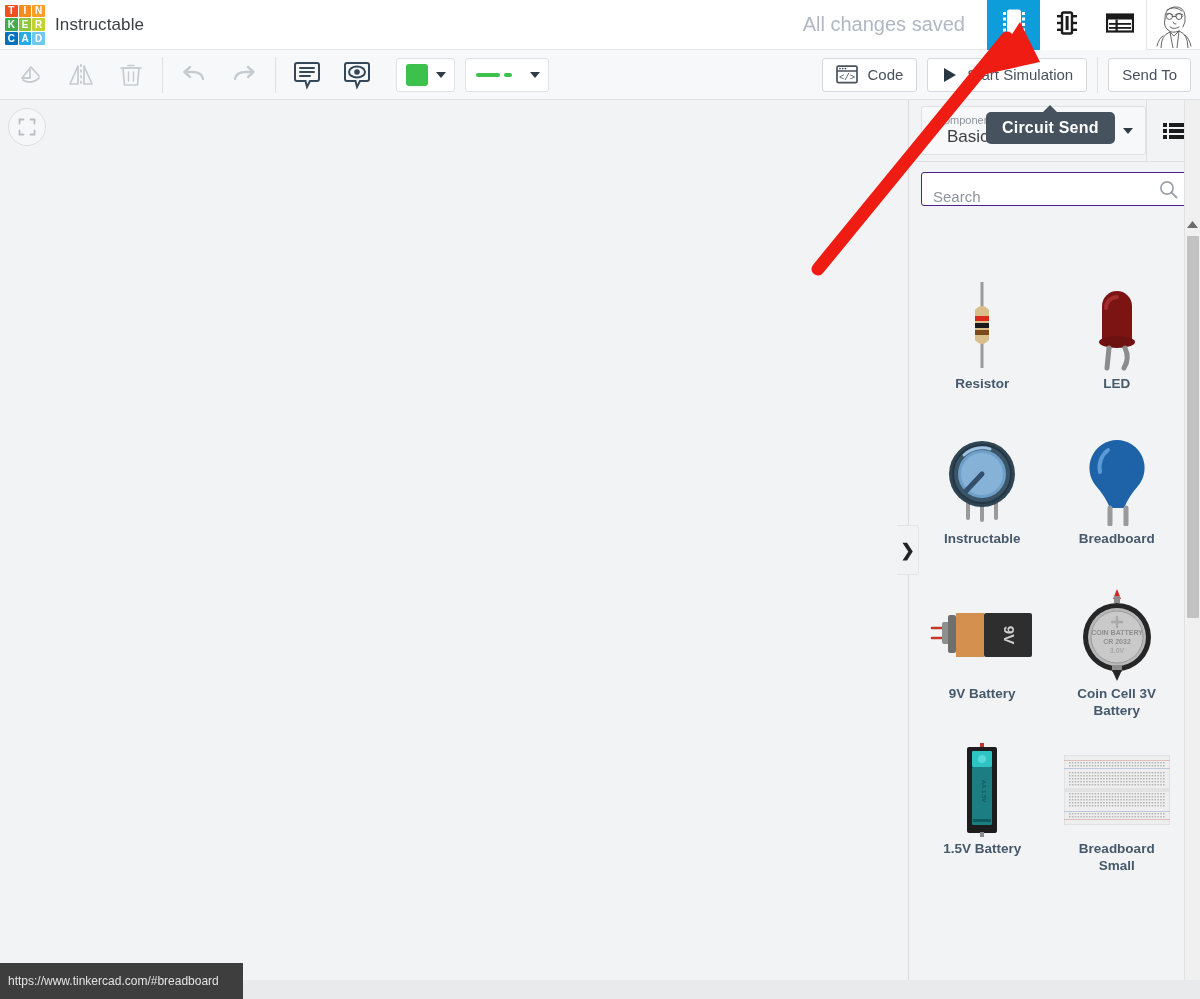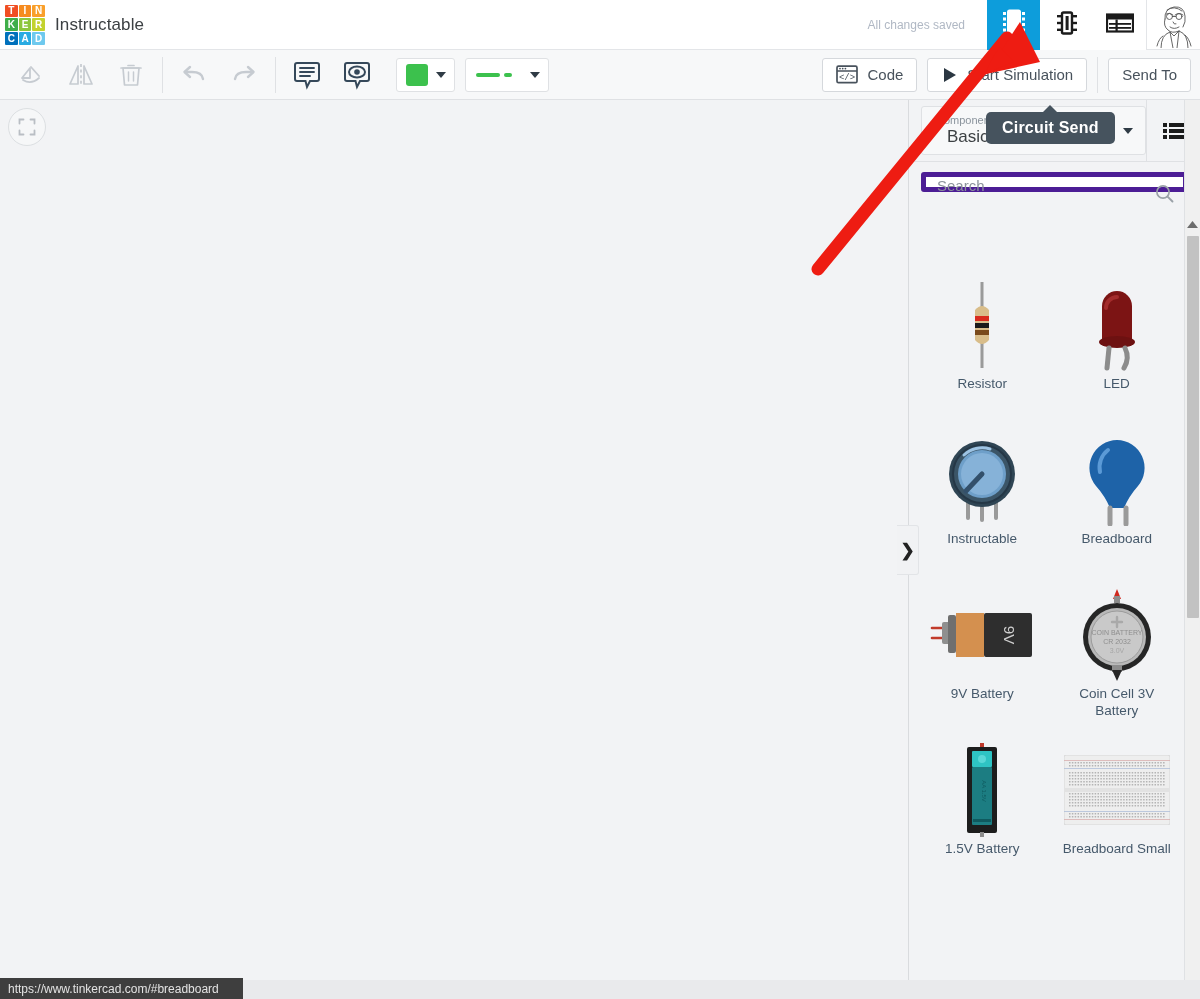--- a/index.html
+++ b/index.html
@@ -26,21 +26,21 @@
   .logo span {
     display: flex; align-items: center; justify-content: center;
     color: #fff; font-weight: bold; font-size: 10px;
     font-family: "Liberation Sans", sans-serif; border-radius: 1px;
   }
   .doc-title {
     margin-left: 8px; font-size: 17px; color: #3c4043; letter-spacing: .1px;
   }
   .spacer { flex: 1; }
   .saved-text {
-    font-size: 12px; color: #b0b8c4; margin-right: 22px; white-space: nowrap;
+    font-size: 20px; color: #b0b8c4; margin-right: 22px; white-space: nowrap;
   }
   .viewbtn {
     width: 53px; height: 50px; display: flex; align-items: center; justify-content: center;
     cursor: pointer; background: #fff;
   }
   .viewbtn.active { background: #0d9ddb; }
   .avatar-wrap {
     width: 54px; height: 50px; display: flex; align-items: center; justify-content: center;
     border-left: 1px solid #e3e5e8; cursor: pointer; overflow: hidden;
   }
@@ -118,41 +118,42 @@
   }
   .cat-labels { display: flex; flex-direction: column; justify-content: center; }
   .cat-small { font-size: 11px; color: #8a939c; line-height: 12px; }
   .cat-value { font-size: 17px; color: #3c4043; line-height: 21px; margin-left: 11px; }
   .list-toggle {
     width: 54px; display: flex; align-items: center; justify-content: center;
     border-left: 1px solid #dfe1e4; cursor: pointer;
   }
   .search-wrap { padding: 10px 12px 8px 12px; }
   .search-box {
-    position: relative; height: 20px; background: #fff;
-    border: 5px solid #4c1d95; border-radius: 3px;
-    display: flex; align-items: flex-start;
+    position: relative; height: 34px; background: #fff;
+    border: 1px solid #4c1d95; border-radius: 3px;
+    display: flex; align-items: flex-end;
   }
   .search-box input {
     flex: 1; border: none; outline: none; background: transparent;
     font-size: 15px; color: #3c4043; padding: 0 34px 0 11px;
     font-family: "Liberation Sans", sans-serif;
   }
   .search-box input::placeholder { color: #8d949c; }
   .search-icon { position: absolute; right: 9px; top: 7px; }
 
   .comp-grid {
     position: absolute; top: 155px; left: 0; right: 16px; bottom: 0;
     display: grid; grid-template-columns: 1fr 1fr; align-content: start;
     padding: 8px 0 0 6px; overflow: hidden;
   }
   .comp-cell {
     height: 155px; display: flex; flex-direction: column;
     align-items: center; justify-content: flex-start; cursor: pointer;
     padding-top: 14px;
+    font-weight: bold;
   }
   .comp-art { height: 96px; display: flex; align-items: center; justify-content: center; }
   .comp-label {
     font-size: 13.5px; color: #46596b; text-align: center; line-height: 17px;
     max-width: 110px; margin-top: 2px;
   }
 
   
   .scrollbar {
     position: absolute; top: 0; right: 0; width: 16px; height: 899px;
@@ -181,21 +182,21 @@
     border-left: 7px solid transparent; border-right: 7px solid transparent;
     border-bottom: 7px solid #46535e;
   }
 
   
   .annot { position: absolute; top: 0; left: 0; width: 1200px; height: 999px;
            pointer-events: none; z-index: 30; }
 
   
   .statusbar {
-    position: absolute; left: 0; bottom: 0; height: 21px;
+    position: absolute; left: 0; bottom: 0; height: 36px;
     background: #3e3e3e; color: #e3e3e3; font-size: 12px;
     display: flex; align-items: center; padding: 0 8px; z-index: 40;
     font-family: "Liberation Sans", sans-serif;
   }
   .bottom-strip {
     position: absolute; left: 0; bottom: 0; width: 1200px; height: 19px;
     background: #e9eaec; z-index: 35;
   }
 </style>
 </head>

